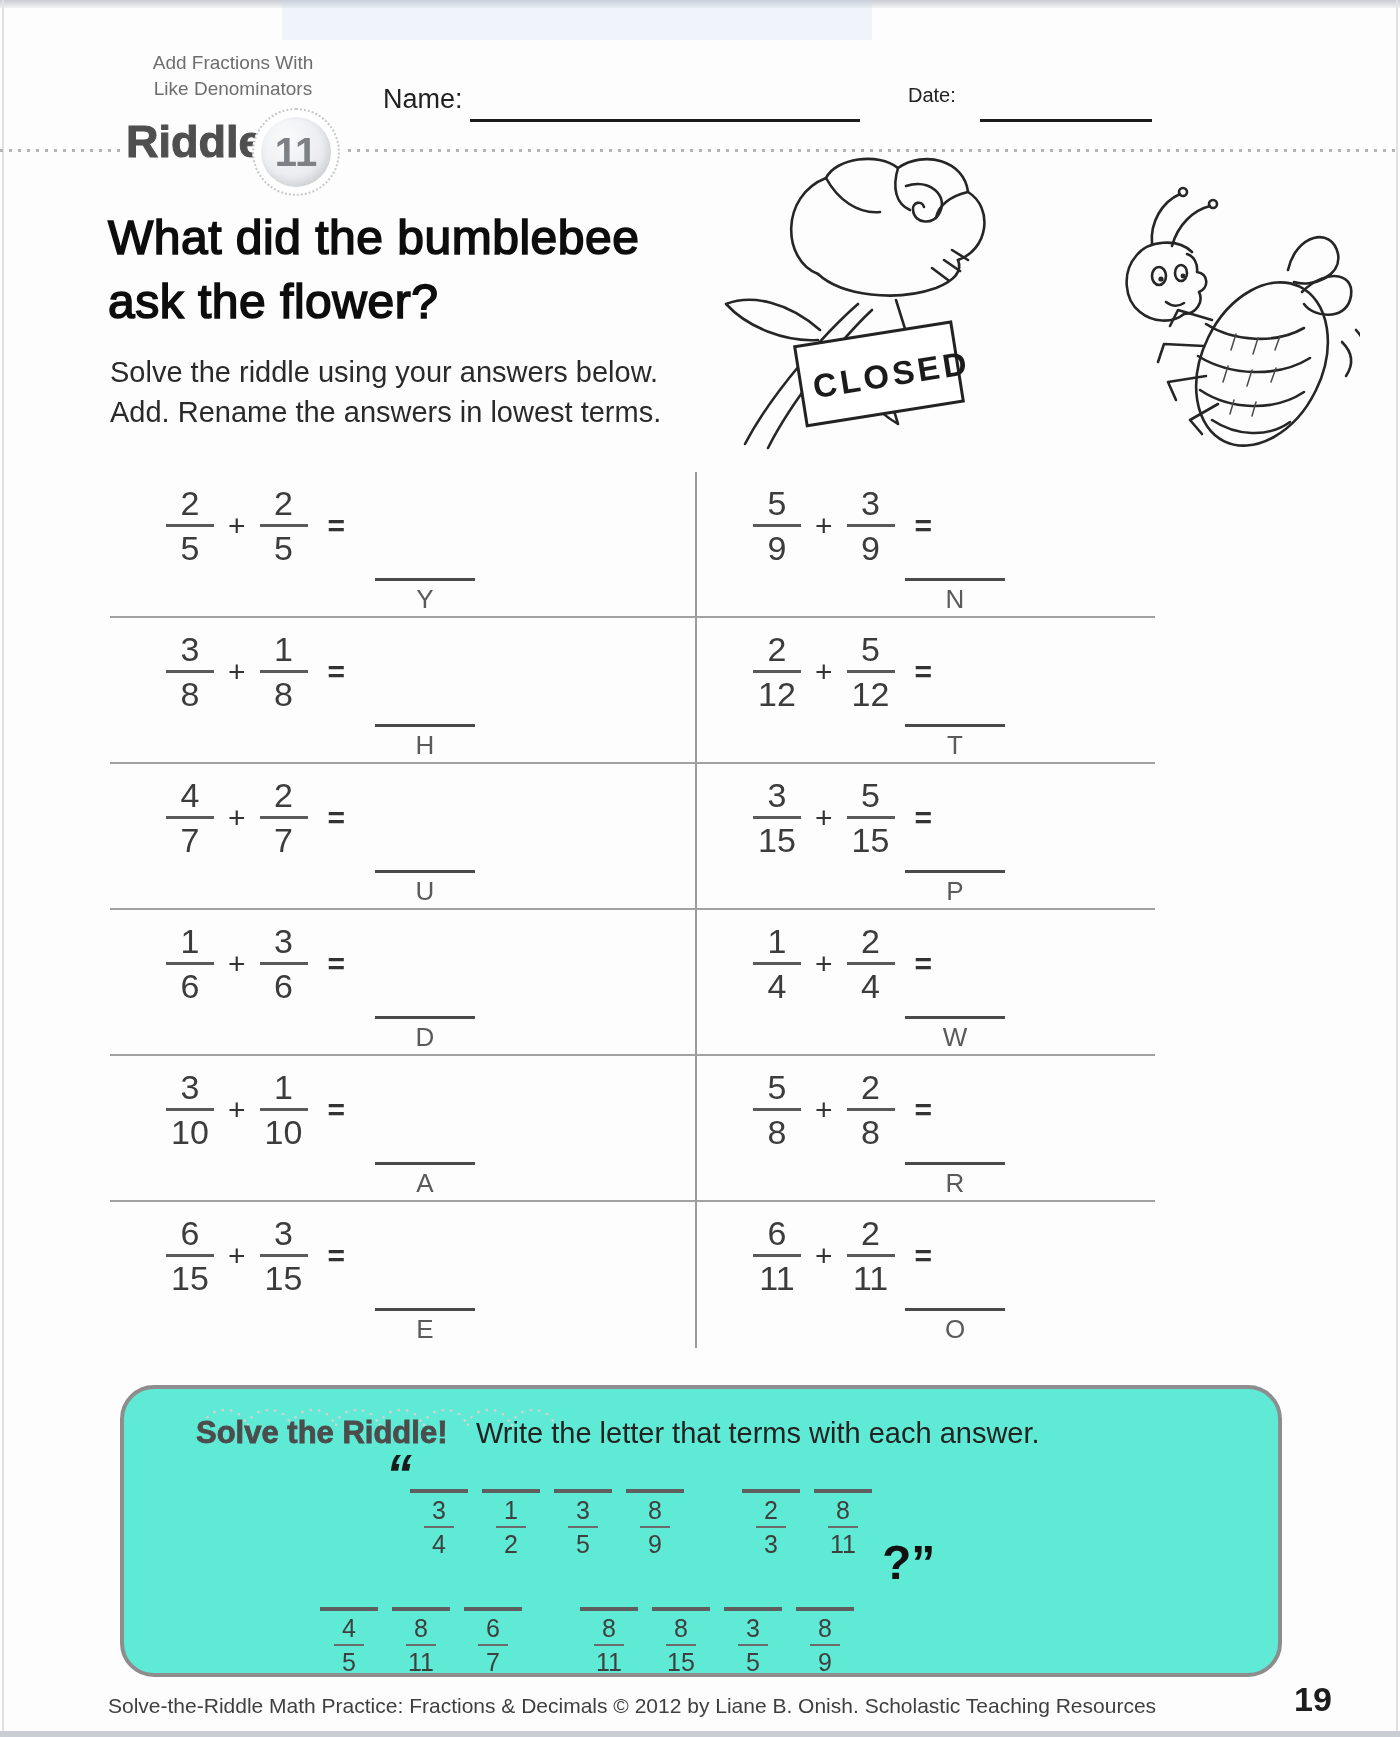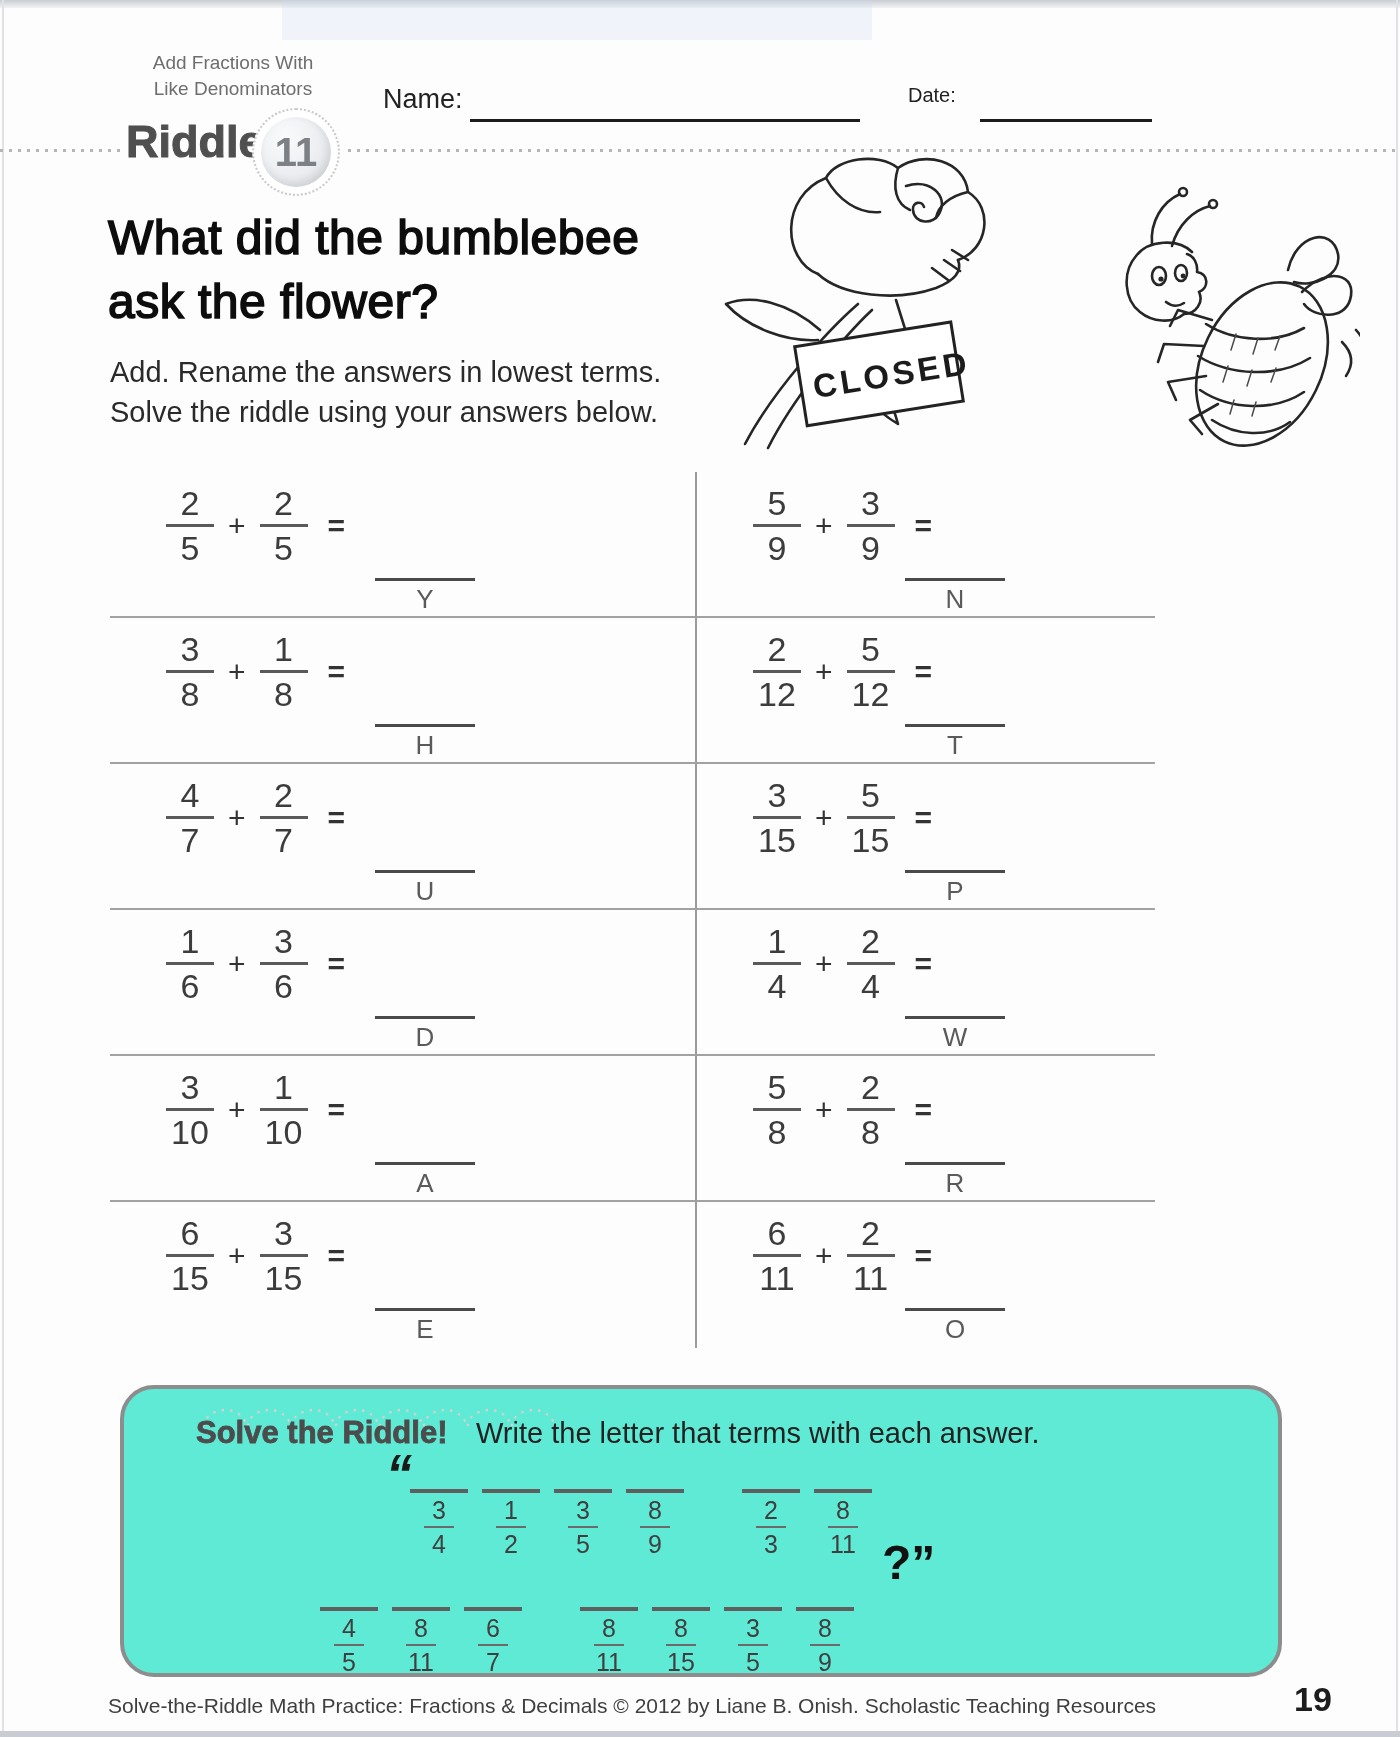--- a/index.html
+++ b/index.html
@@ -109,22 +109,22 @@
   <div class="date-label">Date:</div>
   <div class="date-line"></div>
   <div class="dots l"></div>
   <div class="dots r"></div>
 
   <div class="title">
     <div>What did the bumblebee</div>
     <div>ask the flower?</div>
   </div>
   <div class="instructions">
+    <div>Solve the riddle using your answers below.</div>
     <div>Add. Rename the answers in lowest terms.</div>
-    <div>Solve the riddle using your answers below.</div>
   </div>
 
   <svg class="illustration" width="660" height="305" viewBox="0 0 660 305">
     <g fill="none" stroke="#262626" stroke-width="2.6" stroke-linecap="round" stroke-linejoin="round">
       <path d="M158 152 C 128 178, 72 240, 45 292"></path>
       <path d="M172 158 C 142 186, 92 248, 68 296"></path>
       <path d="M120 178 C 88 150, 52 142, 26 152 C 48 176, 86 190, 118 188"></path>
       <path d="M150 200 C 172 220, 192 246, 198 272 C 174 258, 154 234, 142 210"></path>
       <path d="M118 122 C 82 108, 80 44, 126 26 C 136 6, 178 0, 198 16 C 224 -2, 264 8, 268 40 C 294 56, 288 98, 258 108"></path>
       <path d="M118 122 C 142 144, 196 150, 236 136 C 256 128, 262 118, 258 108"></path>

